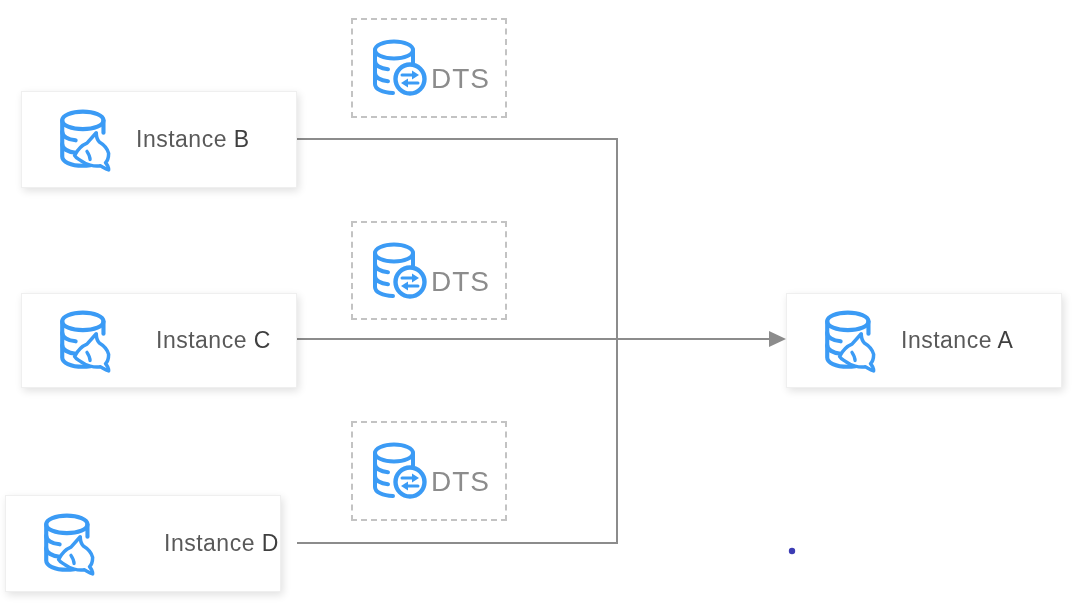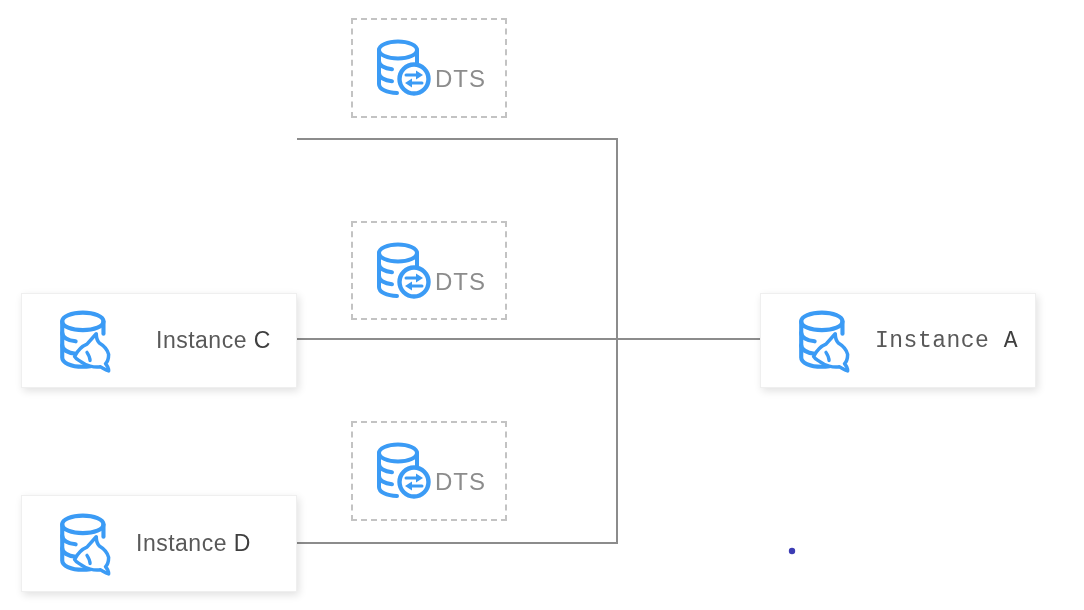--- a/index.html
+++ b/index.html
@@ -38,33 +38,33 @@
   .node .label{
     margin-left:15px;
     font-size:23px;
     color:var(--instance-text);
     letter-spacing:0.5px;
     white-space:nowrap;
   }
   .node .label .suffix{color:var(--instance-suffix-text);}
   .node-b{left:21px;top:91px;width:276px;height:97px;}
   .node-c{left:21px;top:293px;width:276px;height:95px;gap:20px;}
-  .node-d{left:21px;top:495px;width:276px;height:97px;}
-  .node-a{left:760px;top:293px;width:276px;height:95px;font-family:Liberation Mono, monospace;}
+  .node-d{left:5px;top:495px;width:276px;height:97px;gap:44px;}
+  .node-a{left:786px;top:293px;width:276px;height:95px;}
   .dts{
     position:absolute;z-index:2;
     width:156px;height:100px;
     border:2px dashed var(--dashed-border);
     box-sizing:border-box;
     background:transparent;
     display:flex;align-items:center;justify-content:center;
   }
   .dts .icon{width:64px;height:64px;flex:0 0 64px;color:var(--icon-blue);margin-top:2px;}
   .dts .dts-label{
-    font-size:24px;
+    font-size:28px;
     color:var(--dts-text);
     margin-left:-1px;
     margin-top:22px;
     letter-spacing:1px;
   }
   .dts-1{left:351px;top:18px;}
   .dts-2{left:351px;top:221px;height:99px;}
   .dts-3{left:351px;top:421px;}
   .icon svg{display:block;width:100%;height:100%;}
 </style>
@@ -75,20 +75,34 @@
 
   <svg class="wires" width="1084" height="610" aria-hidden="true">
 
     <polyline class="wire" points="297,139 617,139 617,543 297,543"></polyline>
 
     <line class="wire" x1="297" y1="339" x2="770" y2="339"></line>
     <polygon class="arrow-head" points="769,331 769,347 786,339"></polygon>
     <circle class="blue-dot" cx="792" cy="551" r="3.2"></circle>
   </svg>
 
+  <div class="node node-b">
+    <span class="icon">
+      <svg viewBox="0 0 64 64" fill="none" stroke="currentColor" stroke-width="4" stroke-linecap="round" stroke-linejoin="round">
+        <ellipse cx="27" cy="13" rx="20" ry="8.5"></ellipse>
+        <path d="M7 13 V48 c0 5 8 9 20 9 c2.5 0 5 -0.2 7.4 -0.5"></path>
+        <path d="M47 13 V25"></path>
+        <path d="M7 24 c0 4.5 5.5 7.6 13 8.3"></path>
+        <path d="M7 36 c0 4.5 5.5 7.6 13 8.3"></path>
+        <path d="M19 47 C22 41 26 37 31 35 L40 25 C40 29 41 32 43 34 C48 37 51 41 52 45 C52 49 51 52 49 54 C51 56 52 58 52 61 C49 60 46 58 44 57 C38 58 30 56 25 52 C22 50 20 49 19 47 Z" fill="#fff" stroke-width="3.4"></path>
+        <path d="M31 43 C33 46 34 48 34 51" stroke-width="3.2"></path>
+      </svg>
+    </span>
+    <span class="label"><span>Instance</span> <span class="suffix">B</span></span>
+  </div>
 
   <div class="node node-c">
     <span class="icon">
       <svg viewBox="0 0 64 64" fill="none" stroke="currentColor" stroke-width="4" stroke-linecap="round" stroke-linejoin="round">
         <ellipse cx="27" cy="13" rx="20" ry="8.5"></ellipse>
         <path d="M7 13 V48 c0 5 8 9 20 9 c2.5 0 5 -0.2 7.4 -0.5"></path>
         <path d="M47 13 V25"></path>
         <path d="M7 24 c0 4.5 5.5 7.6 13 8.3"></path>
         <path d="M7 36 c0 4.5 5.5 7.6 13 8.3"></path>
         <path d="M19 47 C22 41 26 37 31 35 L40 25 C40 29 41 32 43 34 C48 37 51 41 52 45 C52 49 51 52 49 54 C51 56 52 58 52 61 C49 60 46 58 44 57 C38 58 30 56 25 52 C22 50 20 49 19 47 Z" fill="#fff" stroke-width="3.4"></path>

